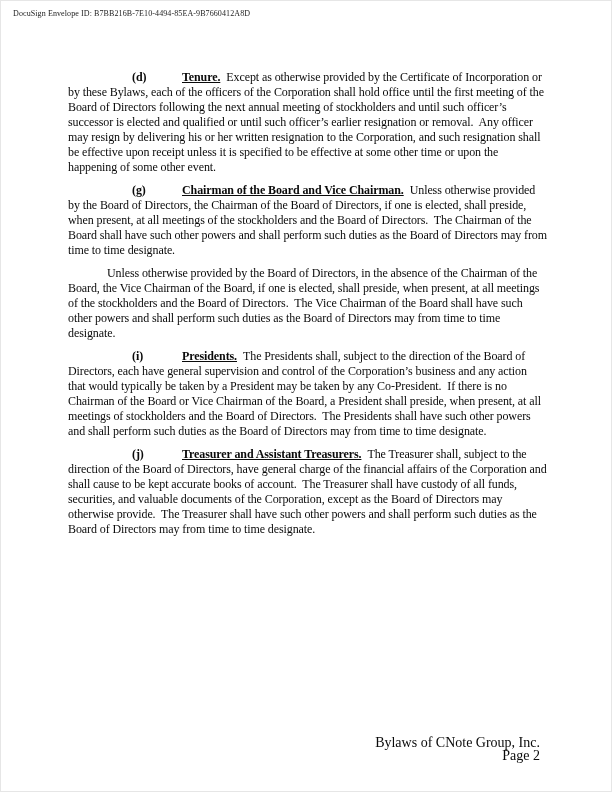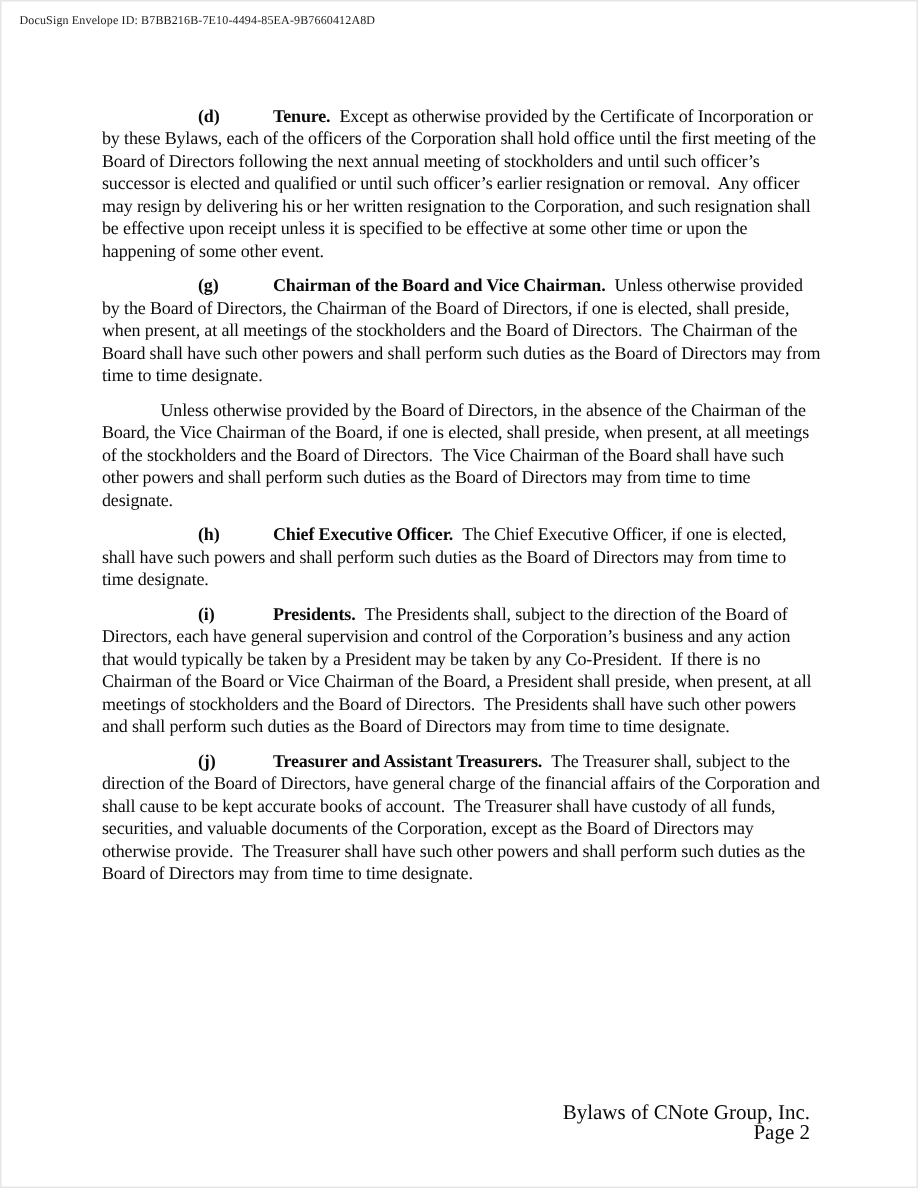--- a/index.html
+++ b/index.html
@@ -34,41 +34,40 @@
     letter-spacing: -0.1px;
     text-align: left;
   }
   .para.labeled { text-indent: 64px; }
   .para.indented { text-indent: 39px; }
   .para.flush { text-indent: 0; }
   .lbl {
     display: inline-block; width: 50px;
     font-weight: bold; text-indent: 0;
   }
-  .hd { font-weight: bold; margin-right: 6px; }
+  .hd { font-weight: bold; margin-right: 6px; text-decoration: underline; }
   .footer {
     position: absolute; right: 72px; top: 737px;
     text-align: right;
     font-size: 14px; line-height: 12.5px;
     color: #0a0a0a;
     white-space: nowrap;
   }
 </style>
 </head>
 <body>
 
 <div class="page"></div>
 
 <div class="envelope">DocuSign Envelope ID: B7BB216B-7E10-4494-85EA-9B7660412A8D</div>
 
 <div class="content">
     <div class="para labeled"><span class="lbl">(d)</span><span class="hd">Tenure.</span><span class="tx">Except as otherwise provided by the Certificate of Incorporation or by these Bylaws, each of the officers of the Corporation shall hold office until the first meeting of the Board of Directors following the next annual meeting of stockholders and until such officer’s successor is elected and qualified or until such officer’s earlier resignation or removal.  Any officer may resign by delivering his or her written resignation to the Corporation, and such resignation shall be effective upon receipt unless it is specified to be effective at some other time or upon the happening of some other event.</span></div>
     <div class="para labeled"><span class="lbl">(g)</span><span class="hd">Chairman of the Board and Vice Chairman.</span><span class="tx">Unless otherwise provided by the Board of Directors, the Chairman of the Board of Directors, if one is elected, shall preside, when present, at all meetings of the stockholders and the Board of Directors.  The Chairman of the Board shall have such other powers and shall perform such duties as the Board of Directors may from time to time designate.</span></div>
     <div class="para indented"><span class="tx">Unless otherwise provided by the Board of Directors, in the absence of the Chairman of the Board, the Vice Chairman of the Board, if one is elected, shall preside, when present, at all meetings of the stockholders and the Board of Directors.  The Vice Chairman of the Board shall have such other powers and shall perform such duties as the Board of Directors may from time to time designate.</span></div>
-    <div class="para labeled"><span class="lbl">(h)</span><span class="hd">Chief Executive Officer.</span><span class="tx">The Chief Executive Officer, if one is elected, shall have such powers and shall perform such duties as the Board of Directors may from time to time designate.</span></div>
     <div class="para labeled"><span class="lbl">(i)</span><span class="hd">Presidents.</span><span class="tx">The Presidents shall, subject to the direction of the Board of Directors, each have general supervision and control of the Corporation’s business and any action that would typically be taken by a President may be taken by any Co-President.  If there is no Chairman of the Board or Vice Chairman of the Board, a President shall preside, when present, at all meetings of stockholders and the Board of Directors.  The Presidents shall have such other powers and shall perform such duties as the Board of Directors may from time to time designate.</span></div>
     <div class="para labeled"><span class="lbl">(j)</span><span class="hd">Treasurer and Assistant Treasurers.</span><span class="tx">The Treasurer shall, subject to the direction of the Board of Directors, have general charge of the financial affairs of the Corporation and shall cause to be kept accurate books of account.  The Treasurer shall have custody of all funds, securities, and valuable documents of the Corporation, except as the Board of Directors may otherwise provide.  The Treasurer shall have such other powers and shall perform such duties as the Board of Directors may from time to time designate.</span></div>
   </div>
 
 <div class="footer">
   <div>Bylaws of CNote Group, Inc.</div>
   <div>Page 2</div>
 </div>
 
 </body></html>

